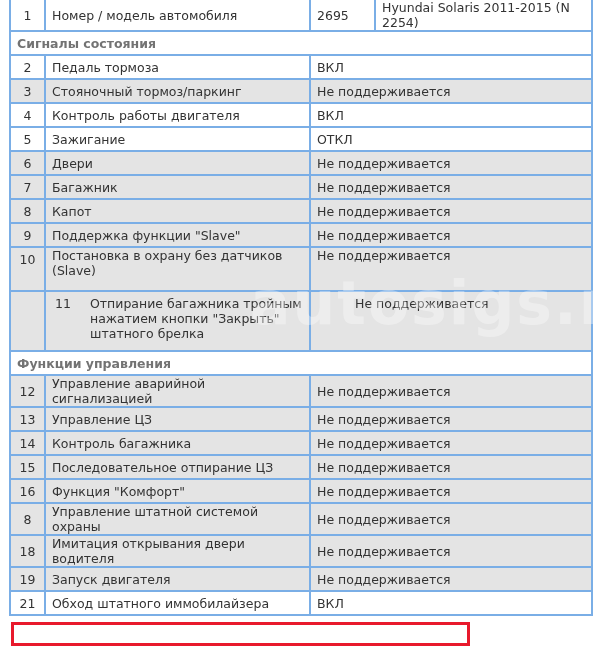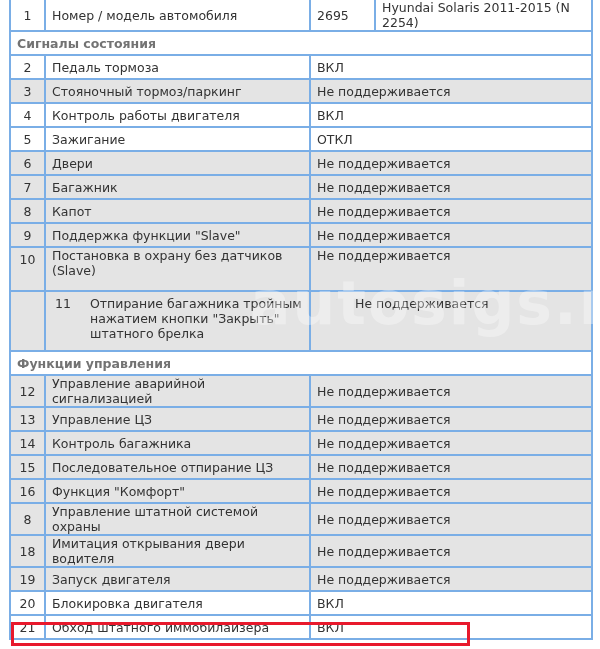--- a/index.html
+++ b/index.html
@@ -132,25 +132,20 @@
       <td class="num">18</td>
       <td>Имитация открывания двери водителя</td>
       <td class="val" colspan="2">Не поддерживается</td>
     </tr>
     <tr class="grey">
       <td class="num">19</td>
       <td>Запуск двигателя</td>
       <td class="val" colspan="2">Не поддерживается</td>
     </tr>
     <tr class="white">
-      <td class="num">20</td>
-      <td>Блокировка двигателя</td>
-      <td class="val" colspan="2">ВКЛ</td>
-    </tr>
-    <tr class="white">
       <td class="num">21</td>
       <td>Обход штатного иммобилайзера</td>
       <td class="val" colspan="2">ВКЛ</td>
     </tr>
   </tbody>
 </table>
 
 <div class="watermark">autosigs.ru</div>
 <div class="highlight"></div>
 

